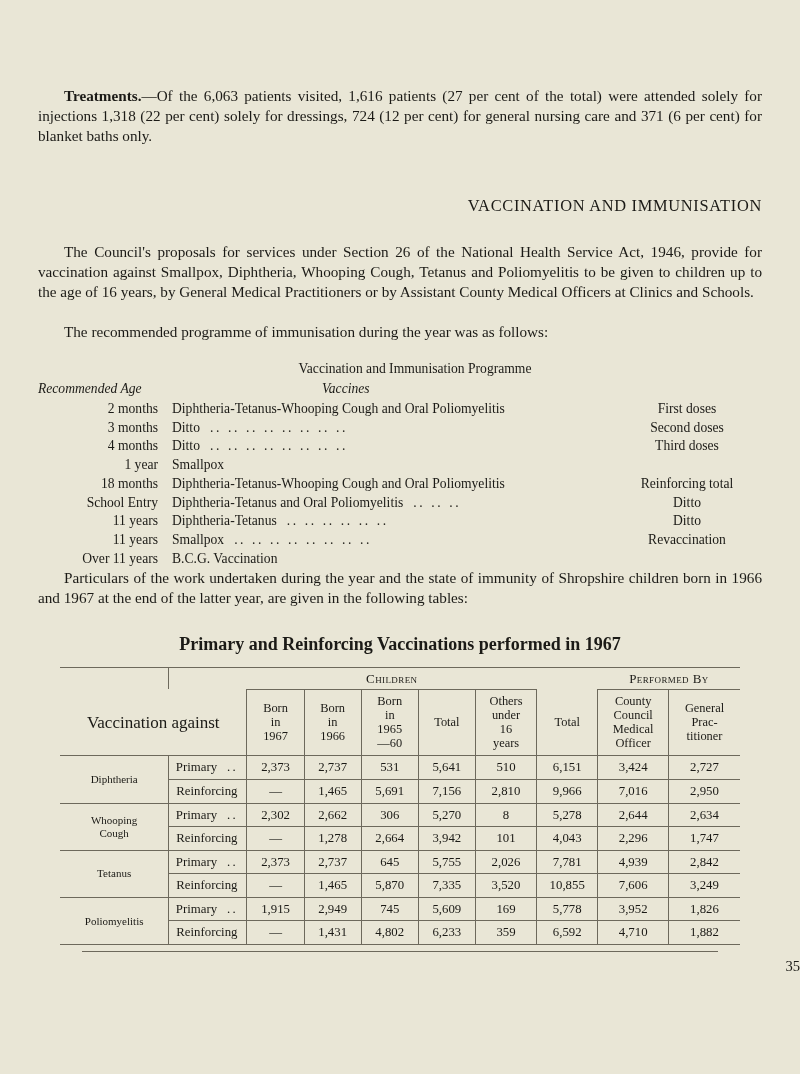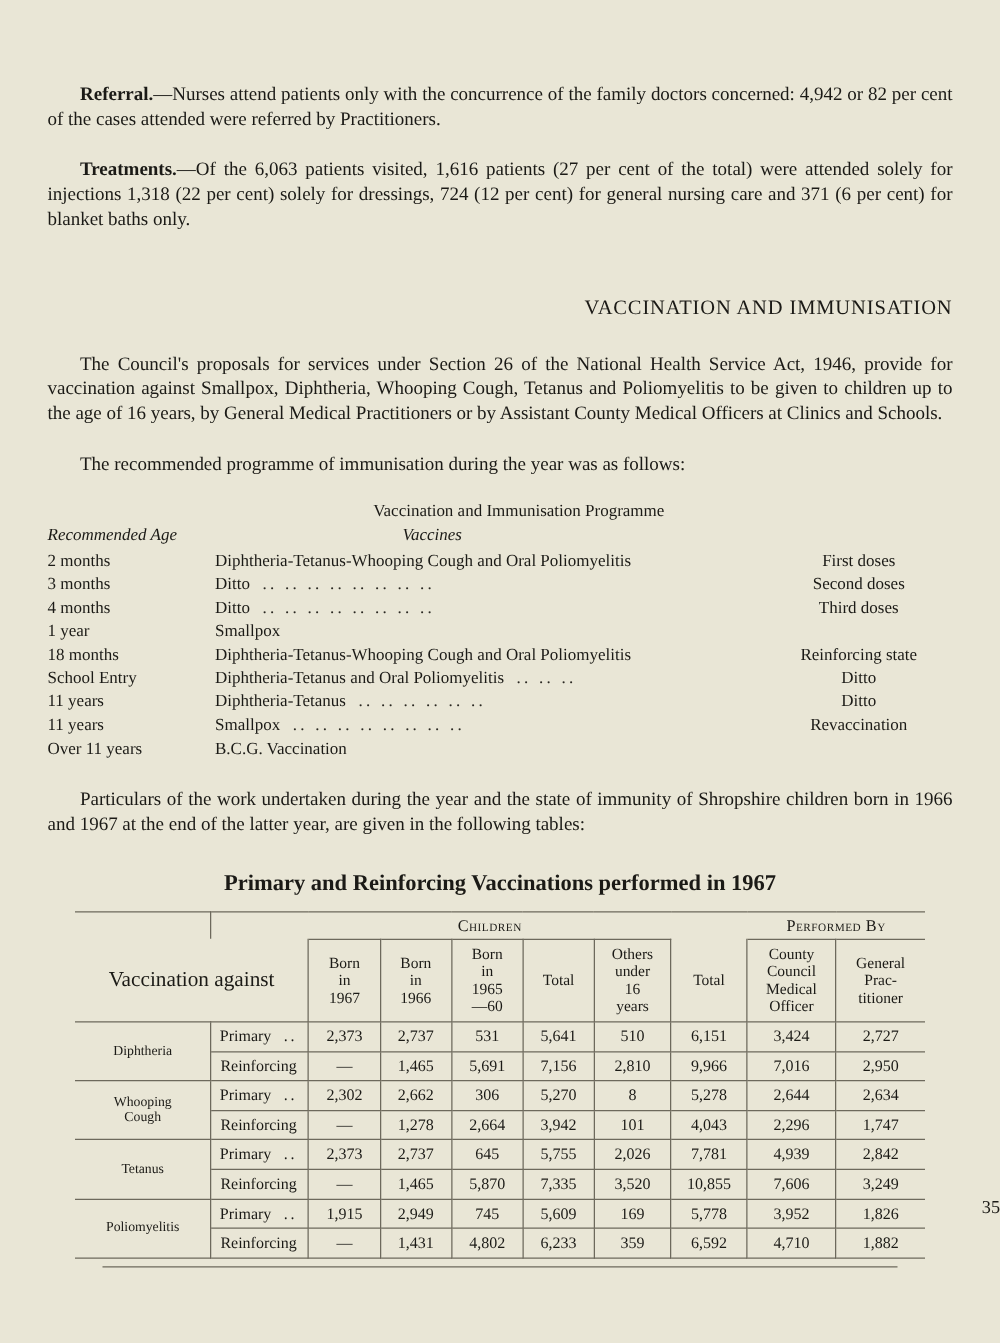--- a/index.html
+++ b/index.html
@@ -76,21 +76,21 @@
     vertical-align: baseline;
     font-size: 13.6px;
     white-space: nowrap;
   }
   .prog-head td {
     font-style: italic;
     padding-bottom: 4px;
   }
   .col-age {
     width: 120px;
-    text-align: left;
+    text-align: right;
     padding-right: 14px !important;
   }
   .prog-head .col-age {
     text-align: left;
     padding-left: 0 !important;
   }
   .col-vaccine {
     width: auto;
     position: relative;
   }
@@ -112,21 +112,21 @@
     flex: 1 1 auto;
     overflow: hidden;
     white-space: nowrap;
     letter-spacing: 2.6px;
     color: #2a2822;
     margin-left: 10px;
     font-size: 13.6px;
   }
 
   
-  #particulars-para { margin-top: 22px; }
+  #particulars-para { }
 
   
   .table-caption {
     text-align: center;
     font-weight: bold;
     font-size: 18px;
     margin-top: 26px;
   }
   .maintable-wrap {
     margin-top: 12px;
@@ -204,21 +204,20 @@
     text-align: right;
     font-size: 14.6px;
   }
 </style>
 </head>
 <body>
 
 <div class="page">
 
   <div id="intro-block">
-    <p class="para indent"><span class="lead">Referral.</span><span>—</span><span>Nurses attend patients only with the concurrence of the family doctors concerned: 4,942 or 82 per cent of the cases attended were referred by Practitioners.</span></p>
 
     <p class="para indent" id="treatments-para"><span class="lead">Treatments.</span><span>—</span><span>Of the 6,063 patients visited, 1,616 patients (27 per cent of the total) were attended solely for injections 1,318 (22 per cent) solely for dressings, 724 (12 per cent) for general nursing care and 371 (6 per cent) for blanket baths only.</span></p>
   </div>
 
   <h2 class="section-heading">VACCINATION AND IMMUNISATION</h2>
 
   <p class="para indent" id="council-para">The Council's proposals for services under Section 26 of the National Health Service Act, 1946, provide for vaccination against Smallpox, Diphtheria, Whooping Cough, Tetanus and Poliomyelitis to be given to children up to the age of 16 years, by General Medical Practitioners or by Assistant County Medical Officers at Clinics and Schools.</p>
 
   <p class="para indent" id="recommended-para">The recommended programme of immunisation during the year was as follows:</p>
 
@@ -272,21 +271,21 @@
             <td class="col-dose"></td>
           </tr>
           <tr>
             <td class="col-age">18 months</td>
             <td class="col-vaccine">
               <span class="vaccine-line">
                 <span>Diphtheria-Tetanus-Whooping Cough and Oral Poliomyelitis</span>
                 <span class="dots"></span>
               </span>
             </td>
-            <td class="col-dose">Reinforcing state</td>
+            <td class="col-dose">Reinforcing total</td>
           </tr>
           <tr>
             <td class="col-age">School Entry</td>
             <td class="col-vaccine">
               <span class="vaccine-line">
                 <span>Diphtheria-Tetanus and Oral Poliomyelitis</span>
                 <span class="dots">.. .. ..</span>
               </span>
             </td>
             <td class="col-dose">Ditto</td>

